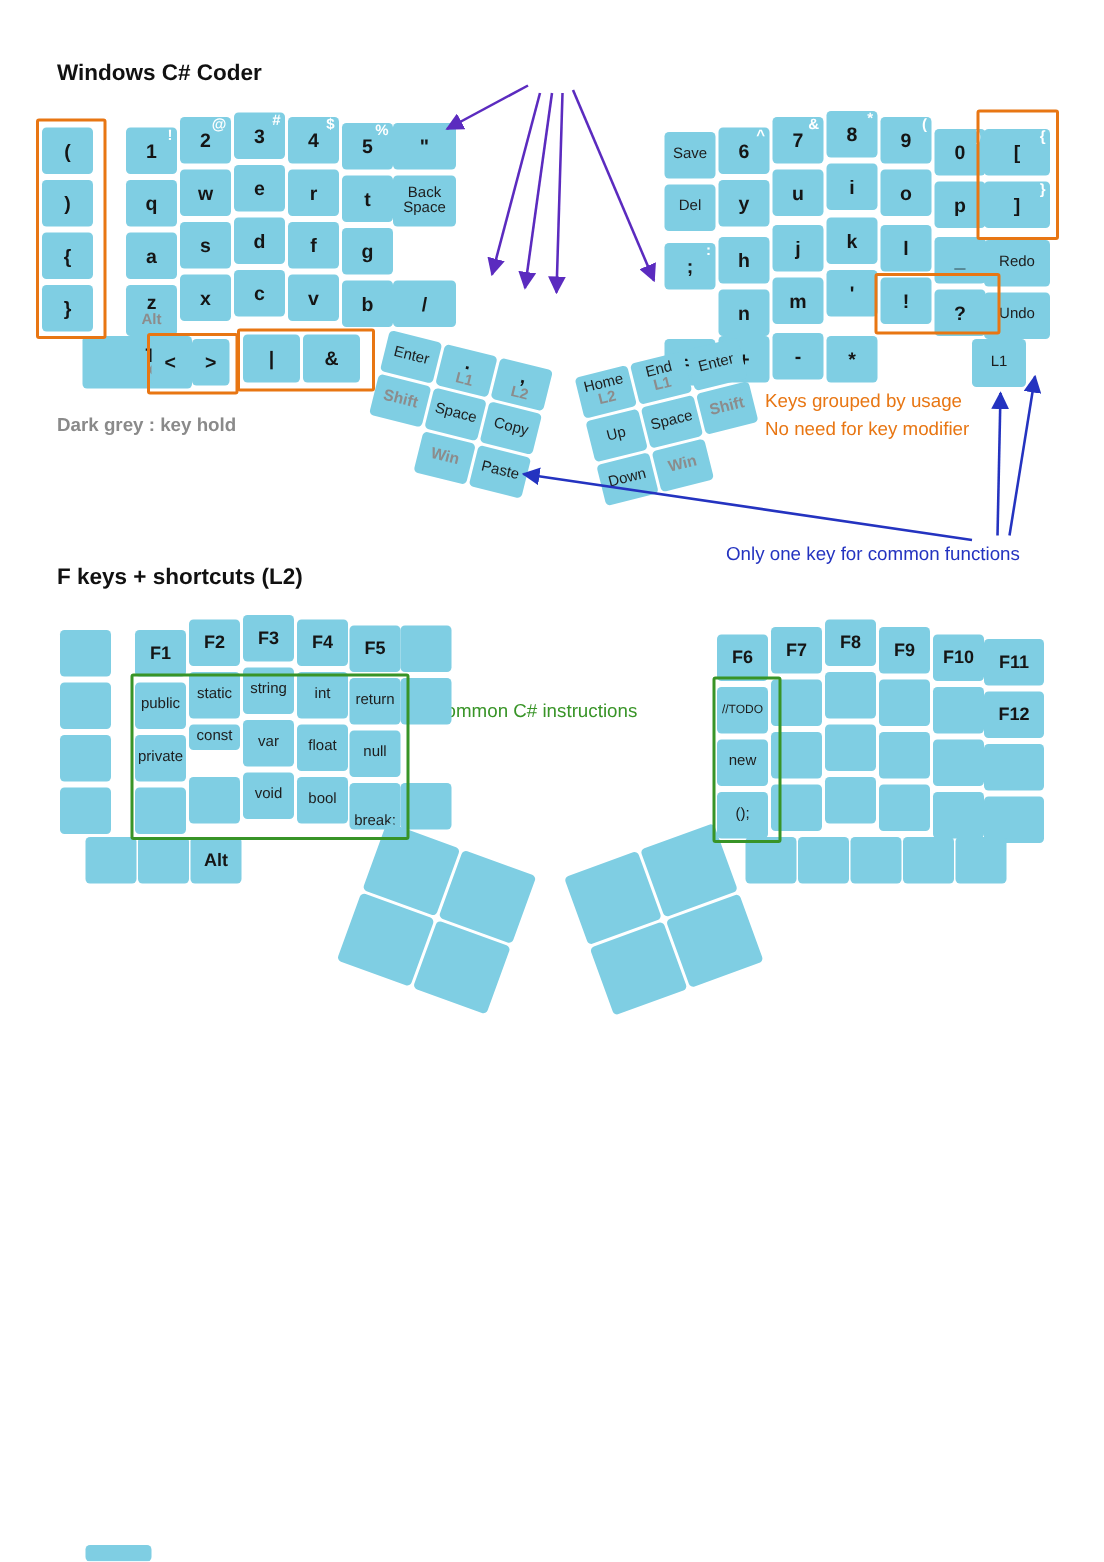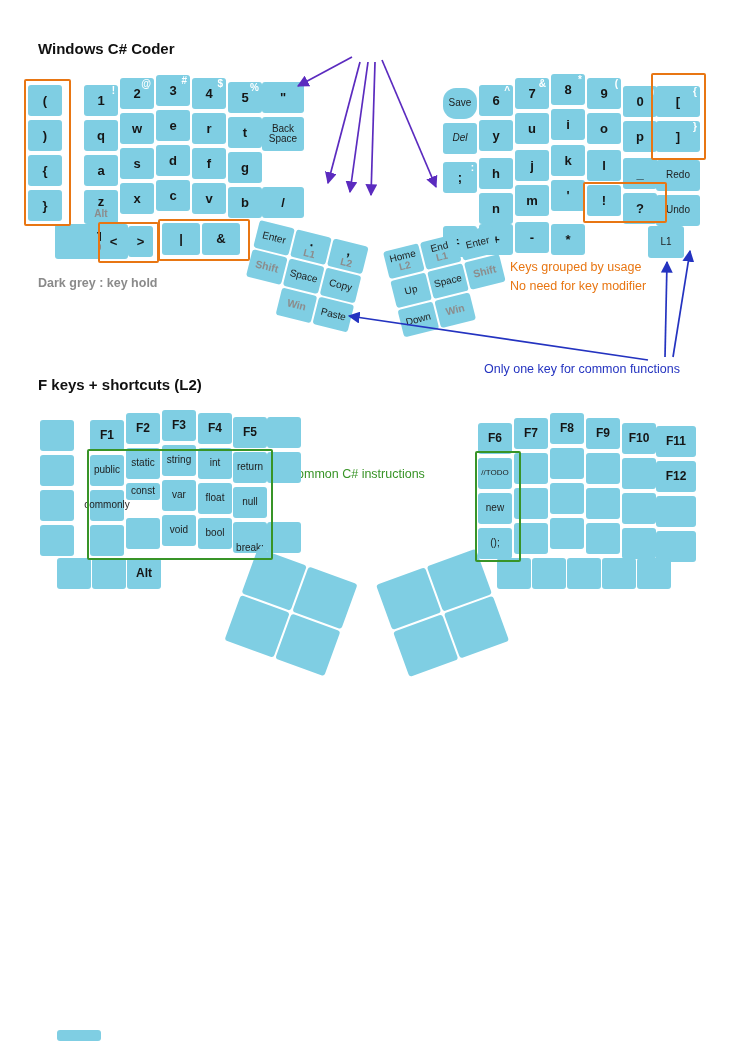--- a/index.html
+++ b/index.html
@@ -159,24 +159,24 @@
     </div>
     <div class="key" style="left: 128px; top: 226px; width: 25px; height: 31px;">
       <span class="t-b">&gt;</span>
     </div>
     <div class="key" style="left: 162px; top: 223px; width: 38px; height: 32px;">
       <span class="t-b">|</span>
     </div>
     <div class="key" style="left: 202px; top: 223px; width: 38px; height: 32px;">
       <span class="t-b">&amp;</span>
     </div>
-    <div class="key" style="left: 443px; top: 88px; width: 34px; height: 31px; border-radius: 13px;">
+    <div class="key" style="left: 443px; top: 88px; width: 34px; height: 31px;">
       <span class="t-s">Save</span>
     </div>
-    <div class="key" style="left: 443px; top: 123px; width: 34px; height: 31px; font-style: italic;">
+    <div class="key" style="left: 443px; top: 123px; width: 34px; height: 31px;">
       <span class="t-s">Del</span>
     </div>
     <div class="key" style="left: 443px; top: 162px; width: 34px; height: 31px;">
       <span class="t-b">;</span>
       <span class="ks">:</span>
     </div>
     <div class="key" style="left: 479px; top: 85px; width: 34px; height: 31px;">
       <span class="t-b">6</span>
       <span class="ks">^</span>
     </div>
@@ -330,21 +330,21 @@
     <div class="key" style="left: 40px; top: 455px; width: 34px; height: 31px;"></div>
     <div class="key" style="left: 40px; top: 490px; width: 34px; height: 31px;"></div>
     <div class="key" style="left: 40px; top: 525px; width: 34px; height: 31px;"></div>
     <div class="key" style="left: 90px; top: 420px; width: 34px; height: 31px;">
       <span class="t-f">F1</span>
     </div>
     <div class="key" style="left: 90px; top: 455px; width: 34px; height: 31px;">
       <span class="t-kw">public</span>
     </div>
     <div class="key" style="left: 90px; top: 490px; width: 34px; height: 31px;">
-      <span class="t-kw">commonly</span>
+      <span class="t-kw">private</span>
     </div>
     <div class="key" style="left: 90px; top: 525px; width: 34px; height: 31px;"></div>
     <div class="key" style="left: 126px; top: 413px; width: 34px; height: 31px;">
       <span class="t-f">F2</span>
     </div>
     <div class="key" style="left: 126px; top: 448px; width: 34px; height: 31px;">
       <span class="t-kw">static</span>
     </div>
     <div class="key" style="left: 126px; top: 483px; width: 34px; height: 17px;">
       <span class="t-kw">const</span>

